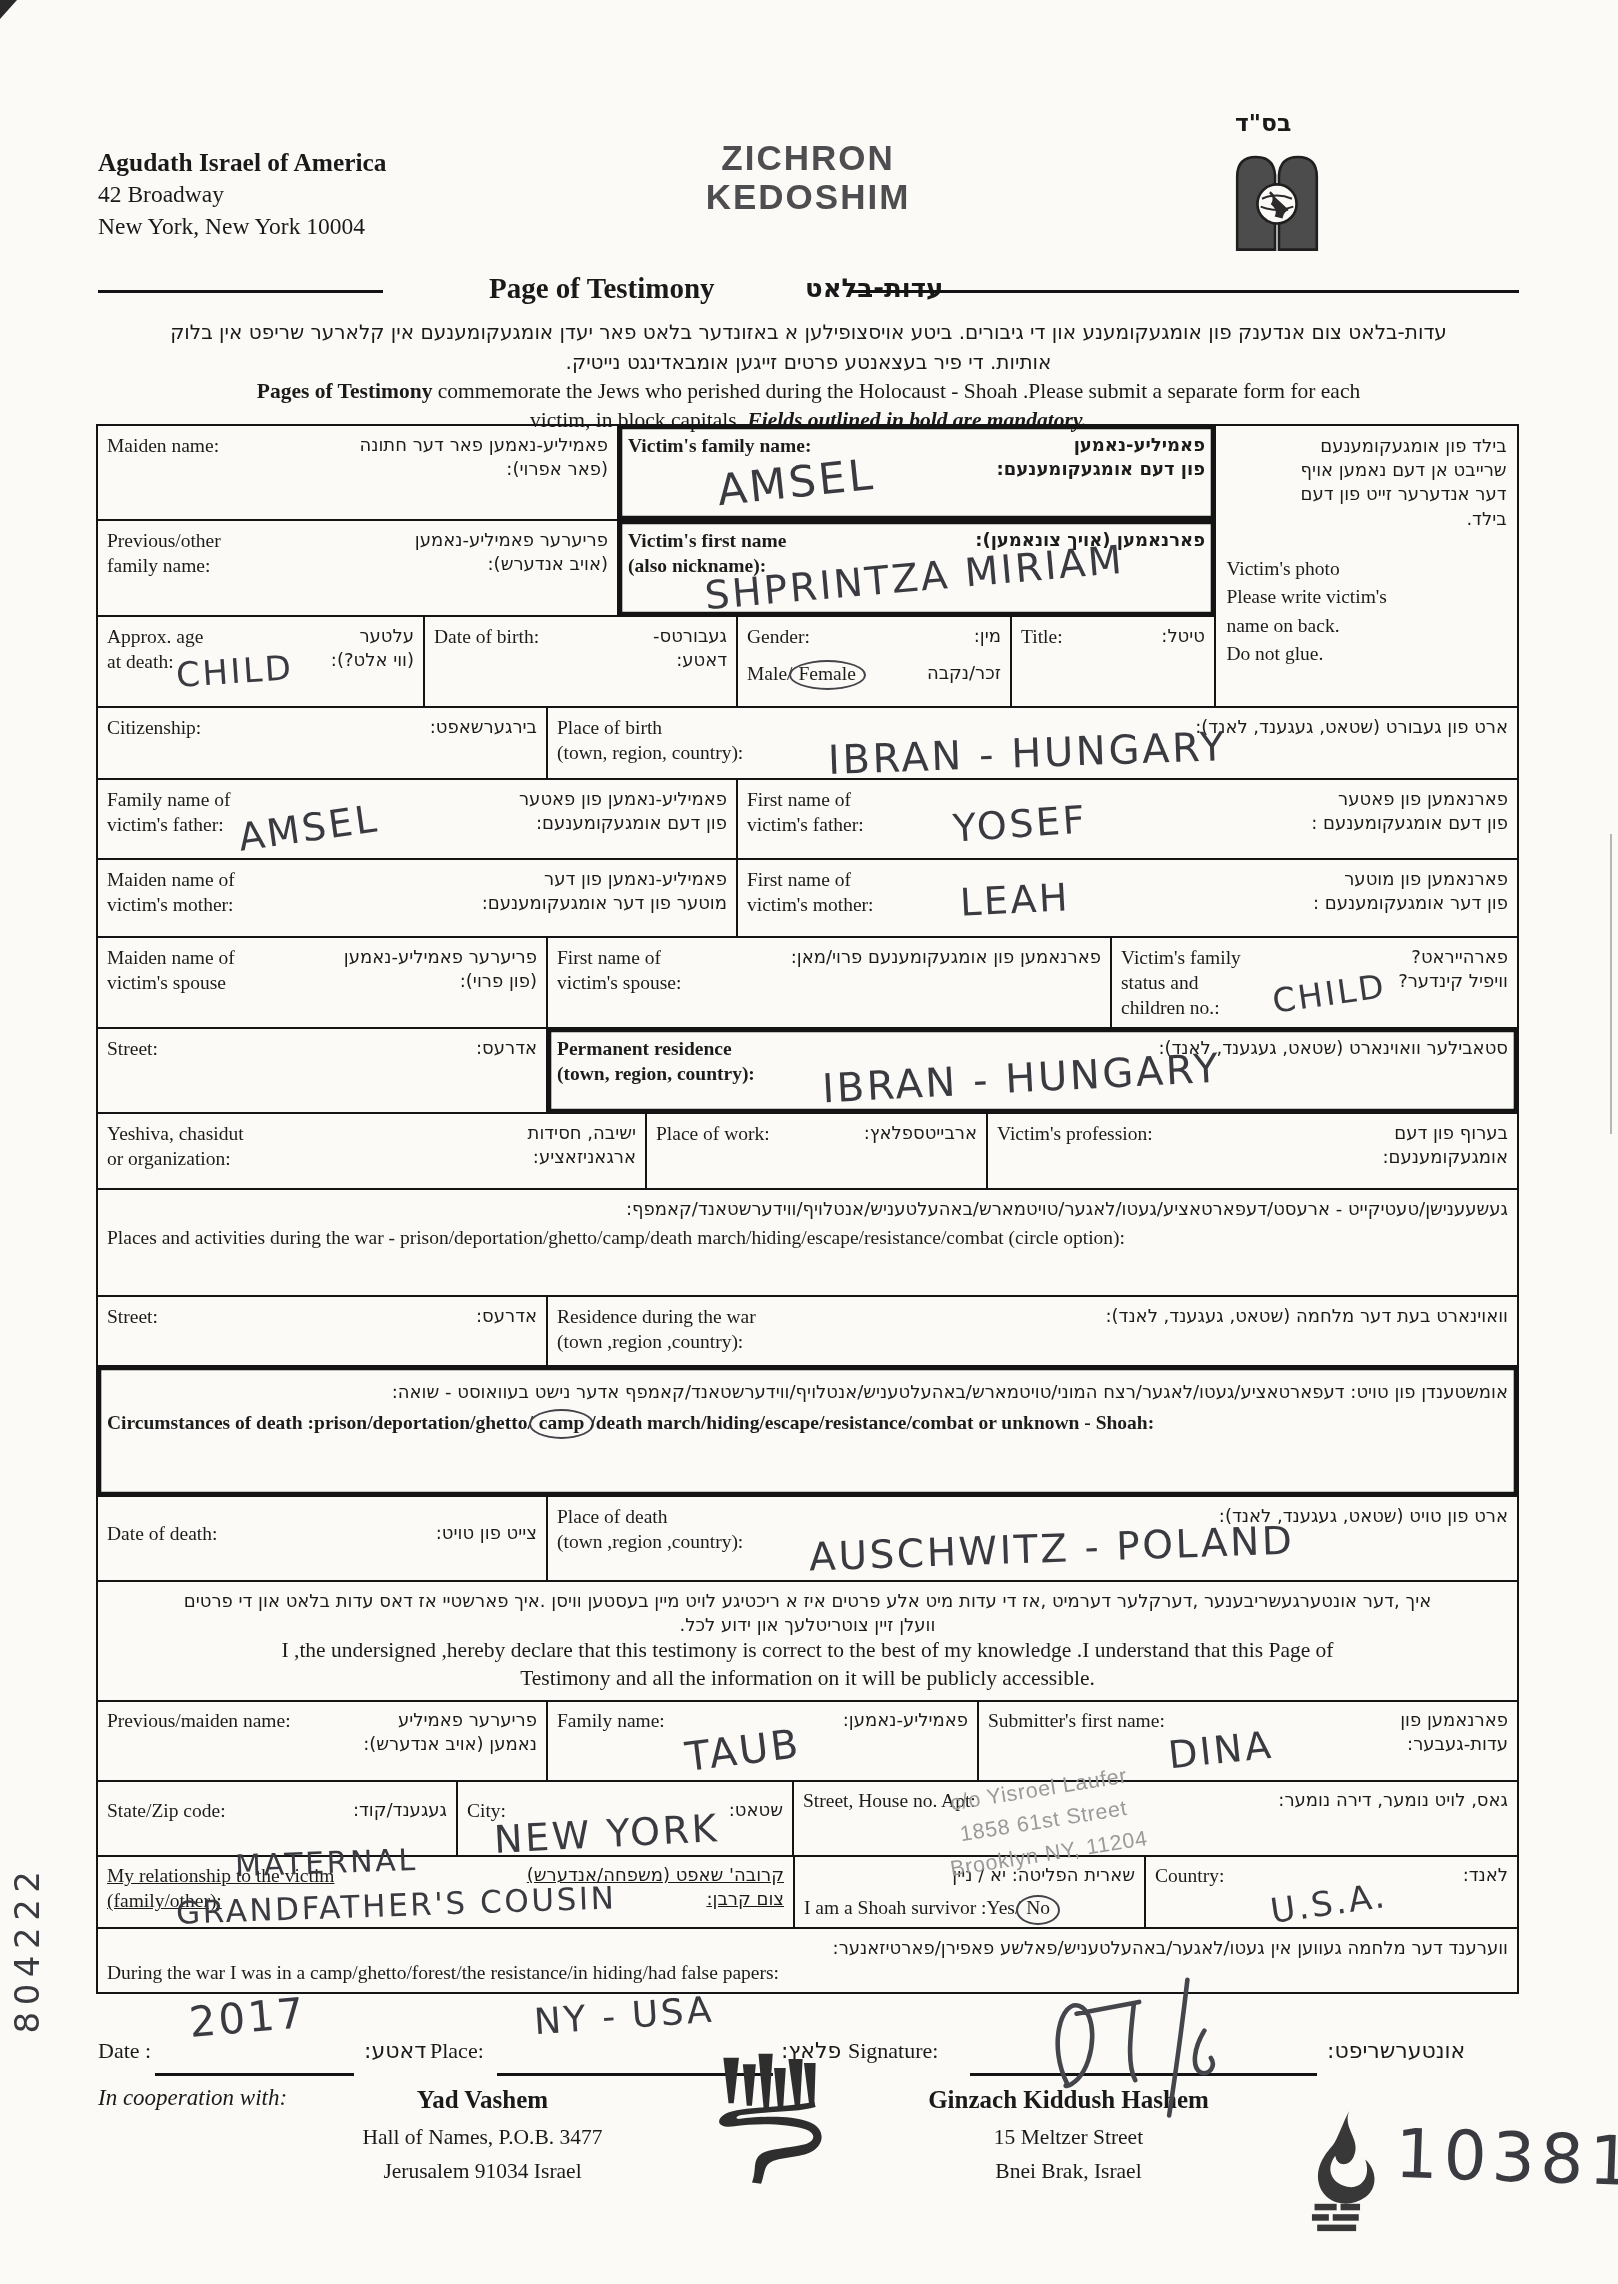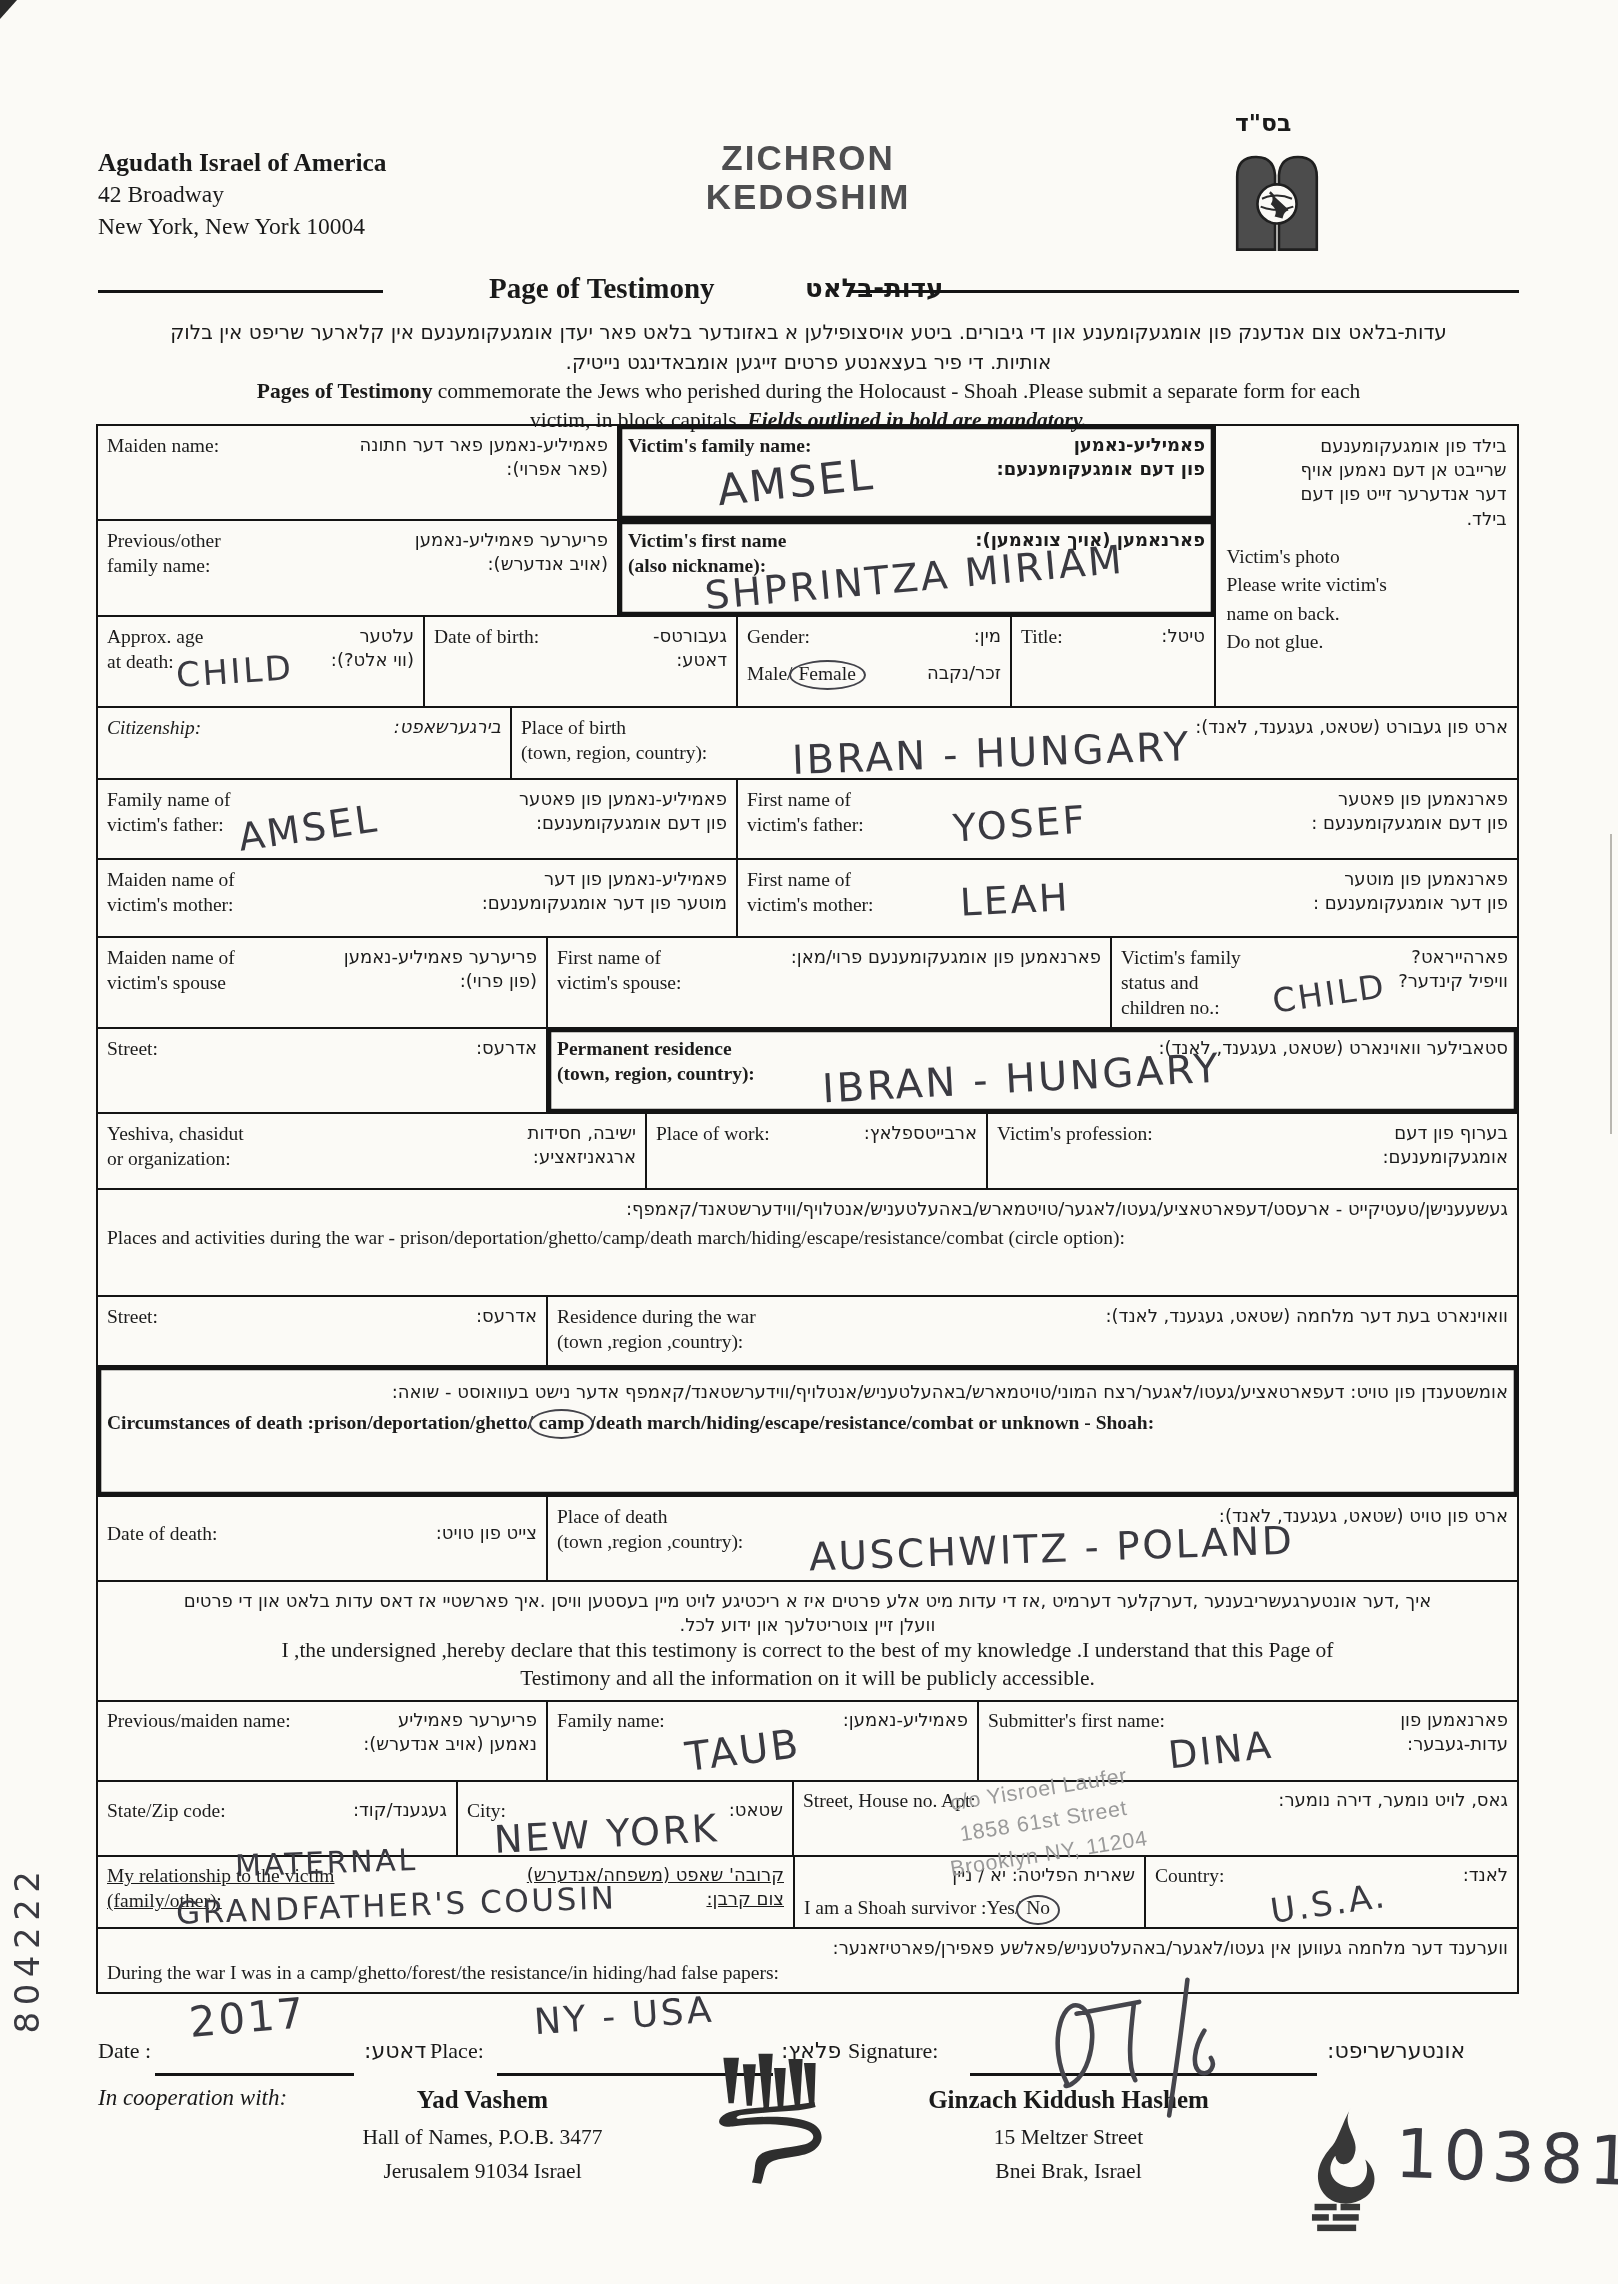--- a/index.html
+++ b/index.html
@@ -33,21 +33,21 @@
   .cell + .cell{border-left:2px solid #141414;}
   .boldbox{box-shadow:inset 0 0 0 3.3px #141414;}
   .cl{display:flex;justify-content:space-between;align-items:flex-start;gap:6.5px;}
   .enl{font-size:19.5px;line-height:1.3;color:#1c1c1c;}
   .hel{font-family:"DejaVu Sans",sans-serif;direction:rtl;text-align:right;
        font-size:18px;line-height:1.35;color:#1c1c1c;}
   .span3{display:flex;}
   .leftrows{width:1116px;}
   .photocell{flex:1;border-left:2px solid #141414;position:relative;box-sizing:border-box;
        padding:7.8px 10.4px;}
-  .photocell .hel{margin-bottom:12px;}
+  .photocell .hel{margin-bottom:24px;}
   .photocell .enl{line-height:1.45;}
   
   .hw{position:absolute;font-family:"DejaVu Sans",sans-serif;color:#3a3a41;
       white-space:nowrap;letter-spacing:2.6px;z-index:6;font-weight:400;}
   .pen-circle{display:inline-block;border:2.6px solid #43434a;border-radius:50%;
       padding:1.3px 7.8px 5.2px;margin:-5.2px -3.9px;line-height:1;}
   .stamp{position:absolute;color:#9a9a9a;font-size:21.5px;letter-spacing:0.7px;
       transform:rotate(-9deg);text-align:center;line-height:1.5;z-index:4;
       font-family:"Liberation Sans",sans-serif;}
   
@@ -183,21 +183,21 @@
         <div class="enl">
           <span>Victim's photo</span><br>
           <span>Please write victim's</span><br>
           <span>name on back.</span><br>
           <span>Do not glue.</span>
         </div>
       </div>
     </div>
 
     <div class="frow" style="min-height:72px;">
-      <div class="cell" style="width:412px;font-style:italic;">
+      <div class="cell" style="width:448px;">
         <div class="cl">
             <span class="enl">Citizenship:</span>
           <span class="hel">בירגערשאפט:</span>
           </div>
       </div>
       <div class="cell" style="flex:1;">
         <div class="cl">
             <span class="enl"><span>Place of birth</span><br><span>(town, region, country):</span></span>
           <span class="hel">ארט פון געבורט (שטאט, געגענד, לאנד):</span>
           </div>

